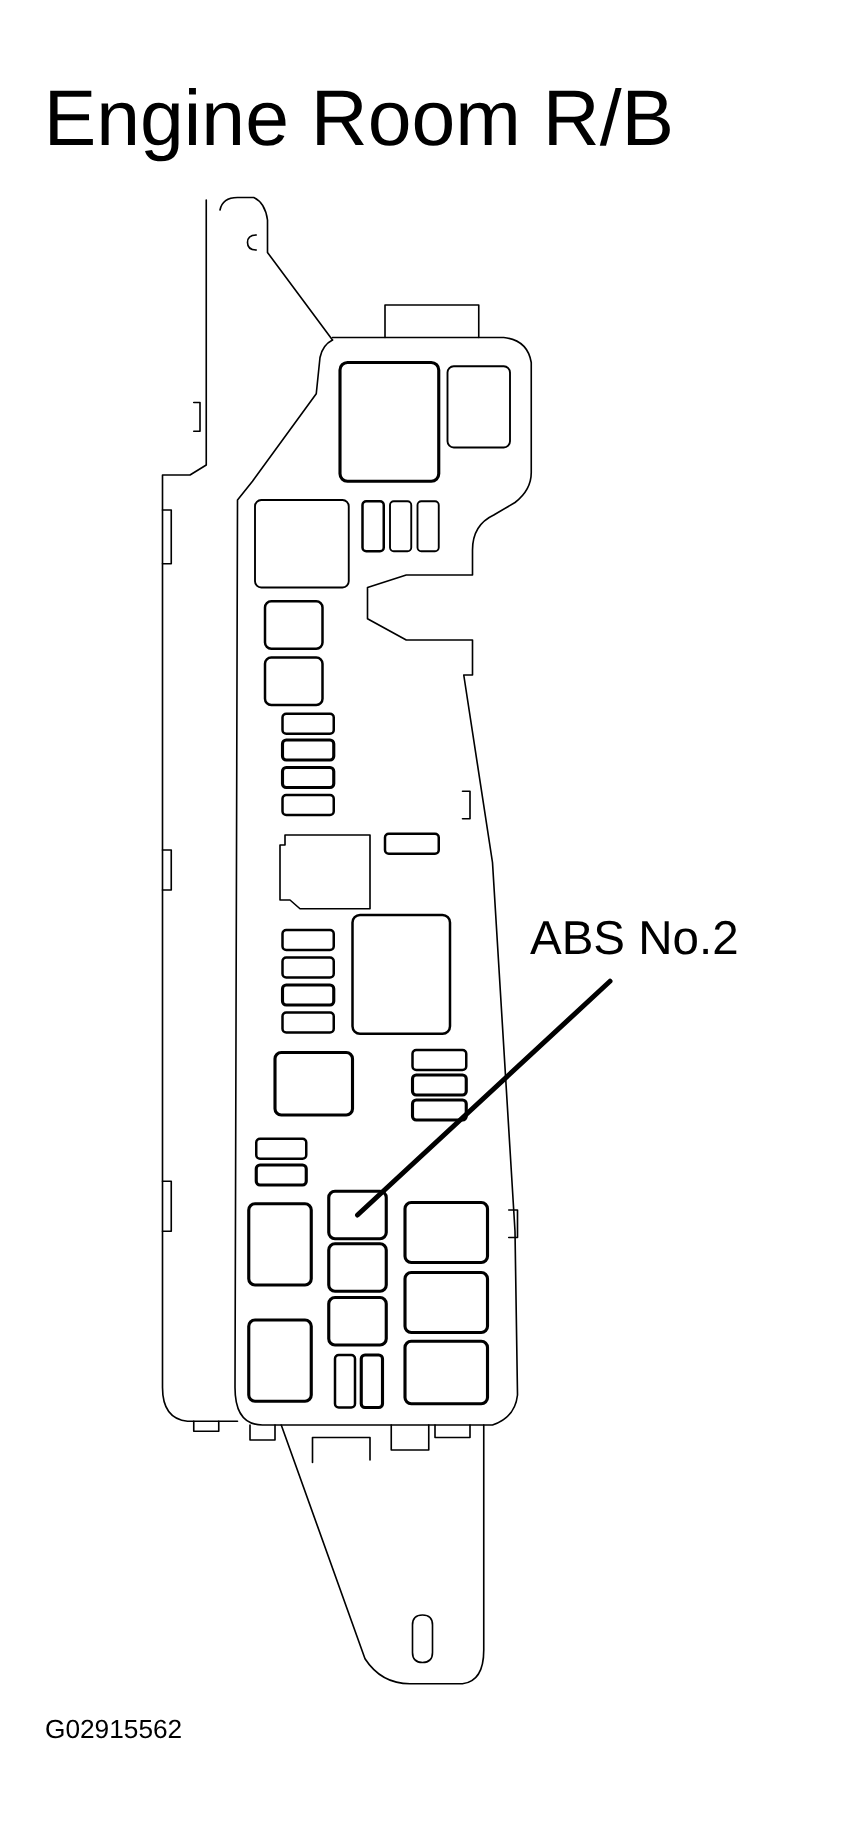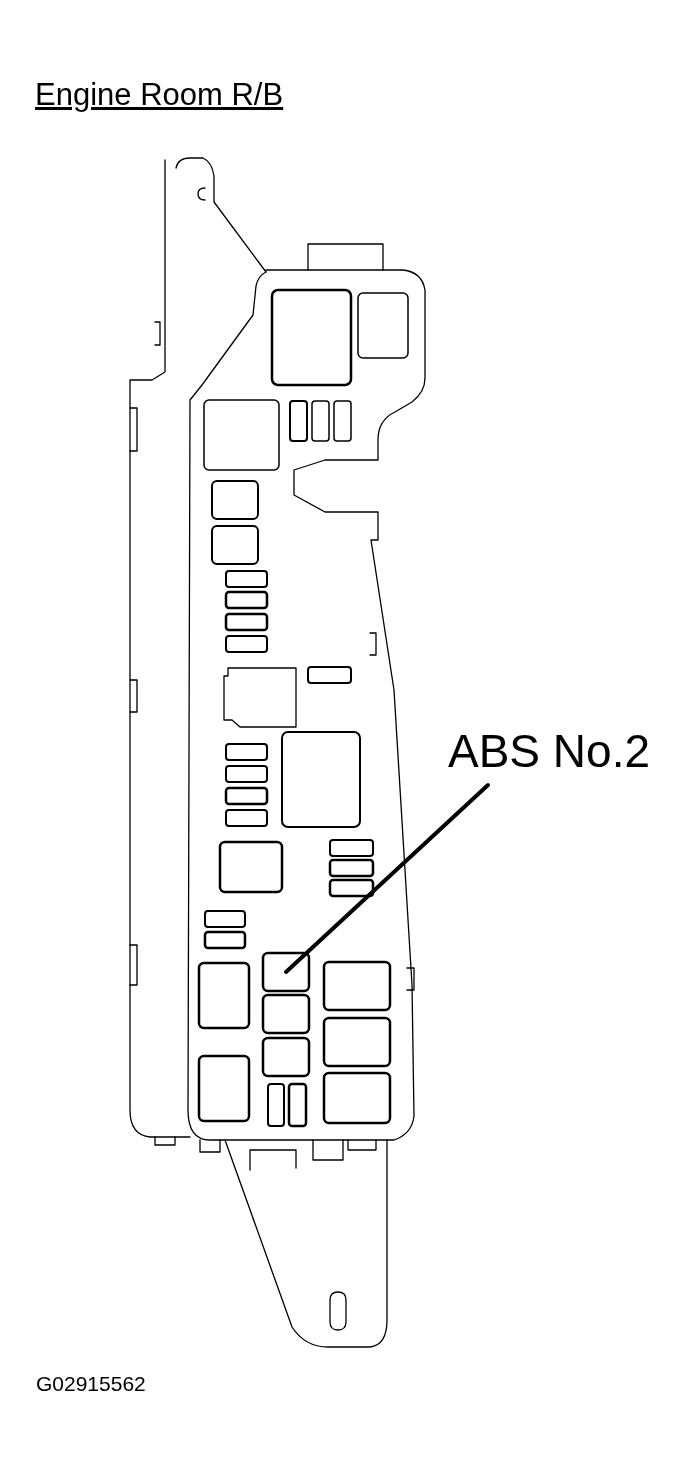--- a/index.html
+++ b/index.html
@@ -12,31 +12,30 @@
       height: 1466px;
       position: relative;
       overflow: hidden;
       font-family: "Liberation Sans", "DejaVu Sans", sans-serif;
       color: #000000;
     }
     .title {
       position: absolute;
       left: 35px;
       top: 68px;
-      font-size: 31px;
+      font-size: 63px;
       line-height: 54px;
       letter-spacing: 0px;
       white-space: nowrap;
-      text-decoration: underline;
     }
     .callout-label {
       position: absolute;
-      left: 448px;
+      left: 424px;
       top: 725px;
-      font-size: 46px;
+      font-size: 38px;
       line-height: 52px;
       white-space: nowrap;
     }
     .figure-id {
       position: absolute;
       left: 36px;
       top: 1372px;
       font-size: 21px;
       font-weight: normal;
       line-height: 24px;

